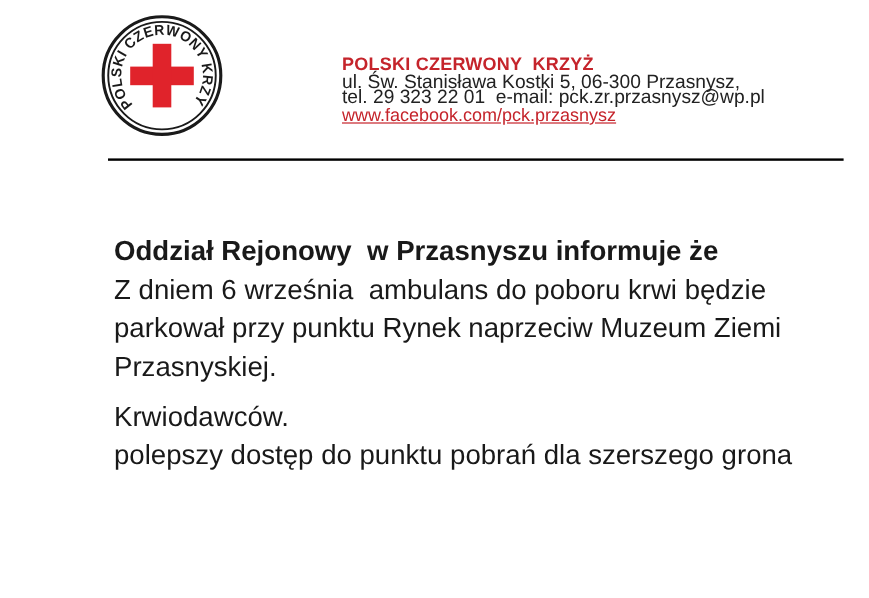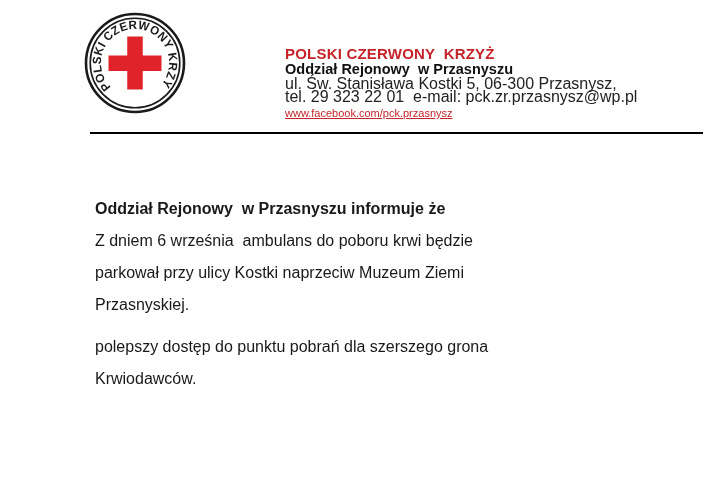--- a/index.html
+++ b/index.html
@@ -44,21 +44,21 @@
     color: #111111;
     line-height: 15px;
   }
   .addr-line {
     font-size: 16px;
     color: #222222;
     line-height: 13px;
   }
   .fb-link {
     display: inline-block;
-    font-size: 11px;
+    font-size: 15px;
     color: #c5242b;
     line-height: 13px;
     text-decoration: underline;
     cursor: pointer;
   }
 
   
   .divider {
     position: absolute;
     left: 90px;
@@ -67,21 +67,21 @@
     height: 2px;
     background: #000000;
   }
 
   
   .body-text {
     position: absolute;
     left: 95px;
     top: 193px;
     width: 625px;
-    font-size: 16px;
+    font-size: 23px;
     line-height: 32px;
     color: #191919;
   }
   .body-text p { margin: 0 0 10px 0; }
   .body-heading { font-weight: bold; }
   .body-line { display: block; }
 </style>
 </head>
 <body>
 
@@ -97,34 +97,33 @@
       </text>
       <g>
         <rect x="25.5" y="44.5" width="53" height="15.5" fill="#e0232b"></rect>
         <rect x="44.25" y="25.5" width="15.5" height="53" fill="#e0232b"></rect>
       </g>
     </svg>
   </div>
 
   <div class="header-text">
     <div class="org-name keep-spaces">POLSKI CZERWONY  KRZYŻ</div>
-    <div class="branch-name keep-spaces">Oddział Rejonowy  w Przasnyszu</div>
     <div class="addr-line keep-spaces">ul. Św. Stanisława Kostki 5, 06-300 Przasnysz,</div>
     <div class="addr-line keep-spaces">tel. 29 323 22 01  e-mail: pck.zr.przasnysz@wp.pl</div>
     <a class="fb-link keep-spaces">www.facebook.com/pck.przasnysz</a>
   </div>
 
   <div class="divider"></div>
 
   <div class="body-text">
     <p>
       <span class="body-line body-heading keep-spaces">Oddział Rejonowy  w Przasnyszu informuje że</span>
       <span class="body-line keep-spaces">Z dniem 6 września  ambulans do poboru krwi będzie</span>
-      <span class="body-line keep-spaces">parkował przy ulicy Kostki naprzeciw Muzeum Ziemi</span>
+      <span class="body-line keep-spaces">parkował przy punktu Rynek naprzeciw Muzeum Ziemi</span>
       <span class="body-line keep-spaces">Przasnyskiej.</span>
     </p>
     <p>
+      <span class="body-line keep-spaces">Krwiodawców.</span>
       <span class="body-line keep-spaces">polepszy dostęp do punktu pobrań dla szerszego grona</span>
-      <span class="body-line keep-spaces">Krwiodawców.</span>
     </p>
   </div>
 
 </div>
 
 </body></html>

